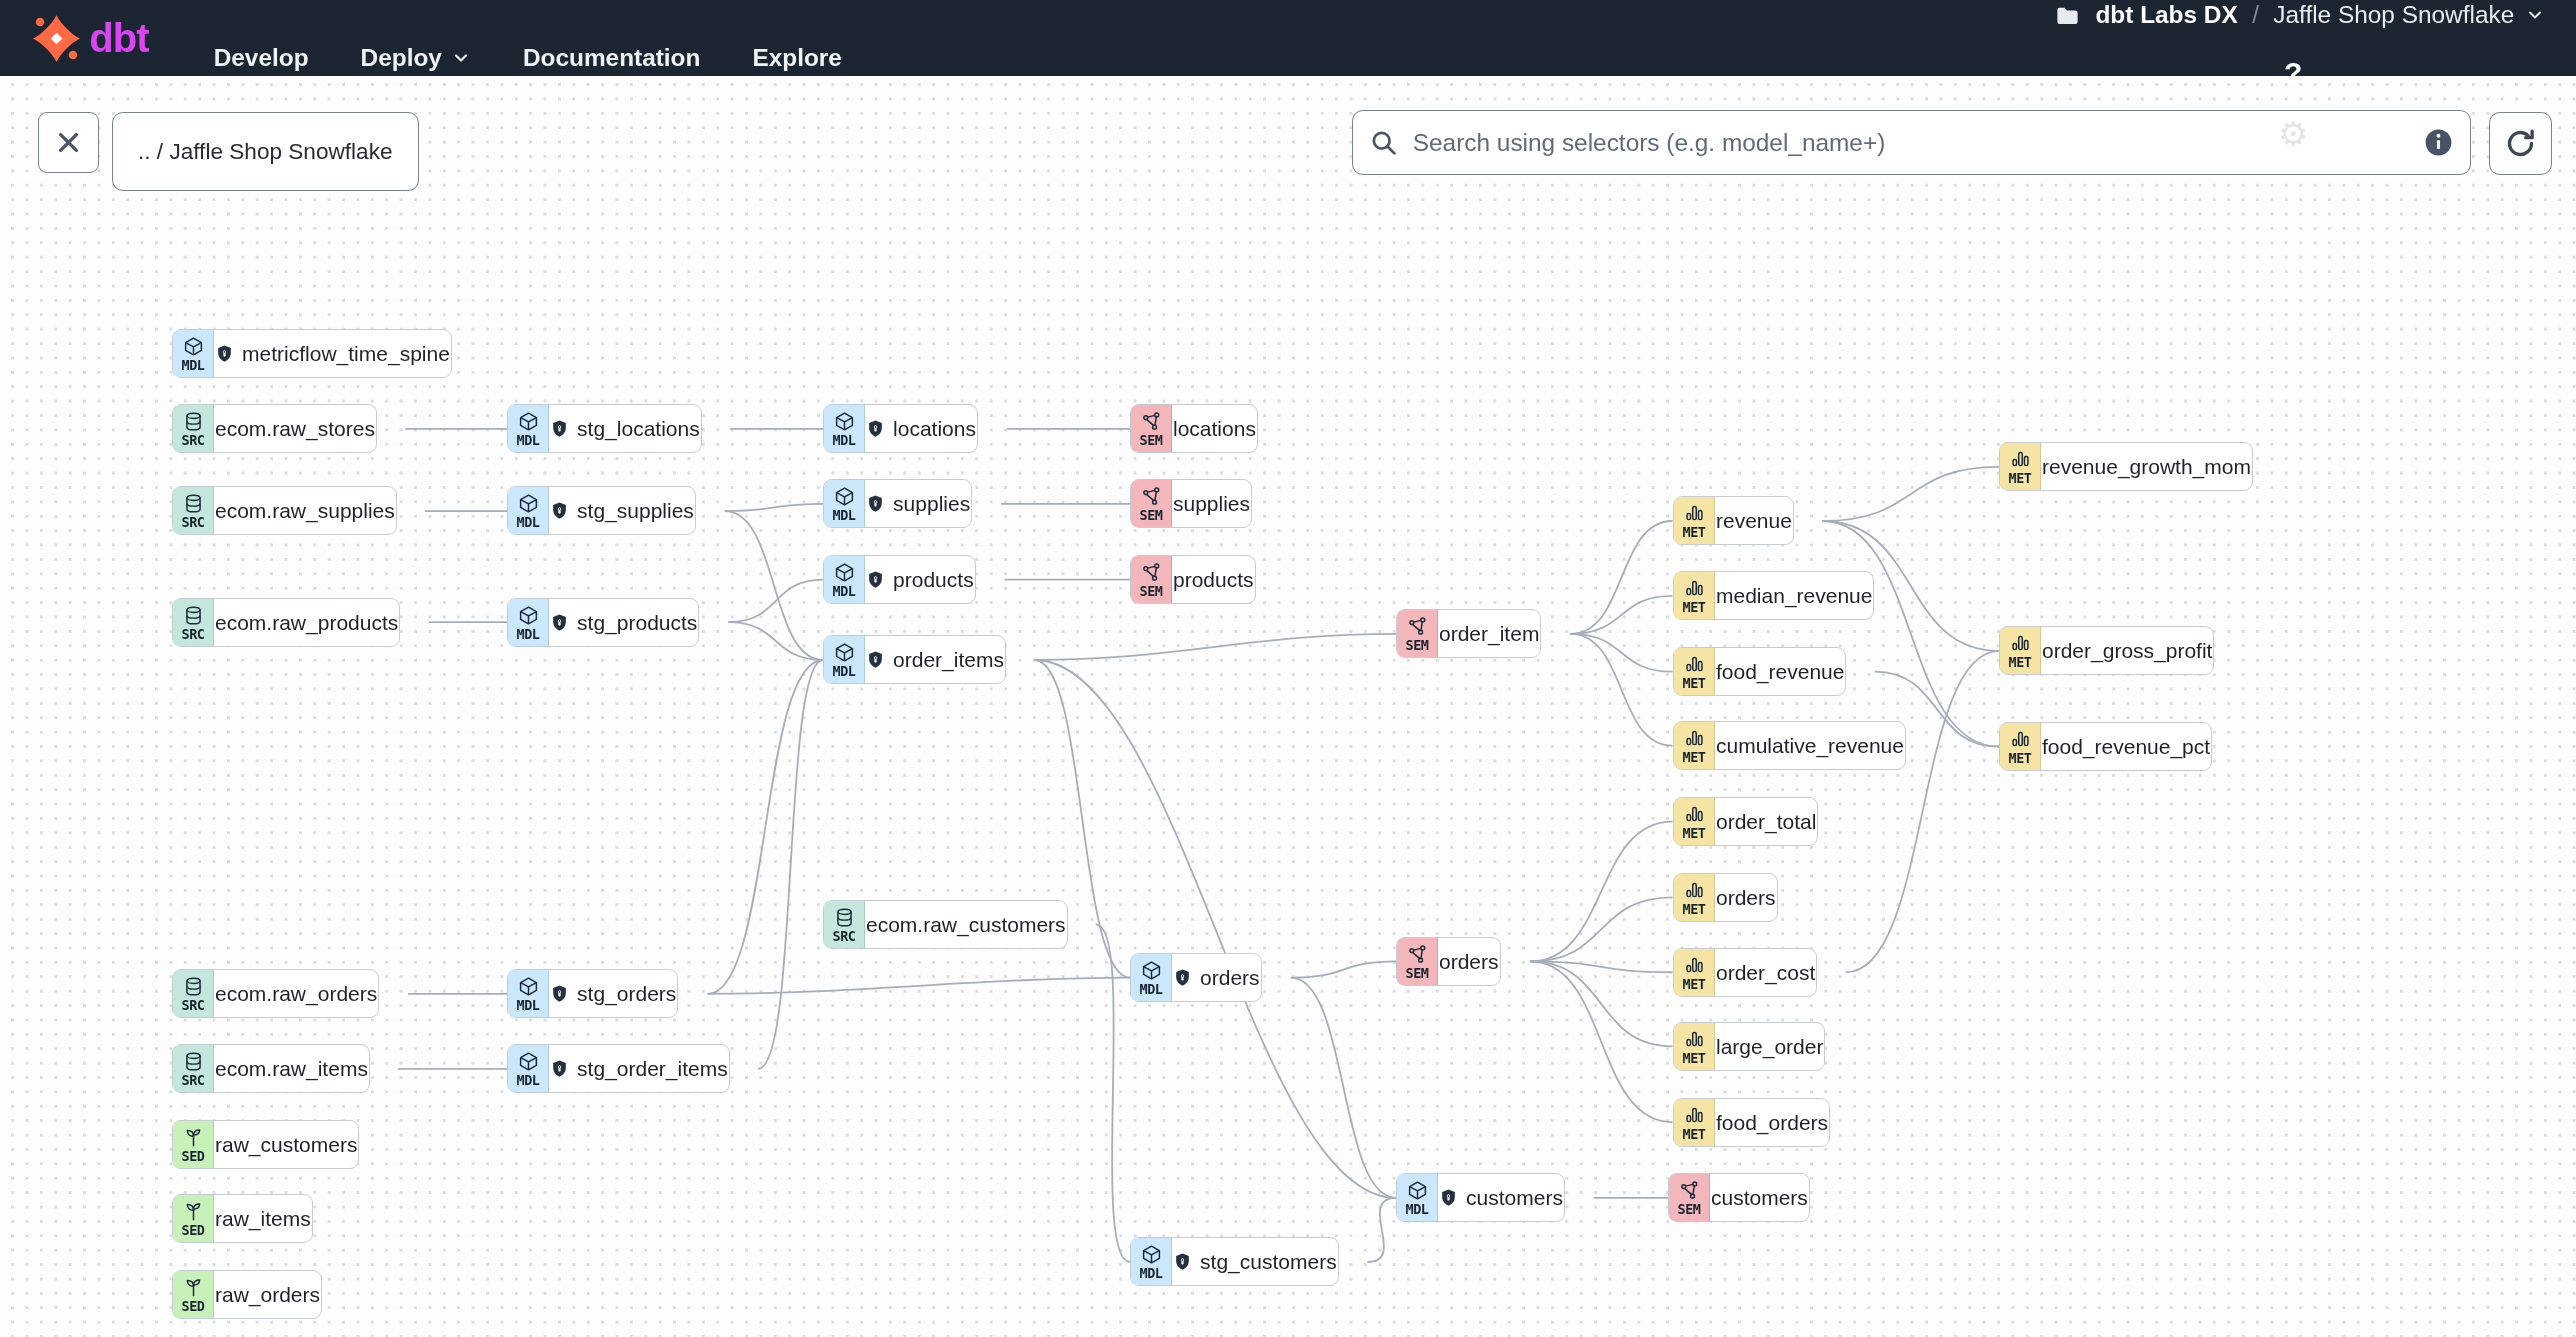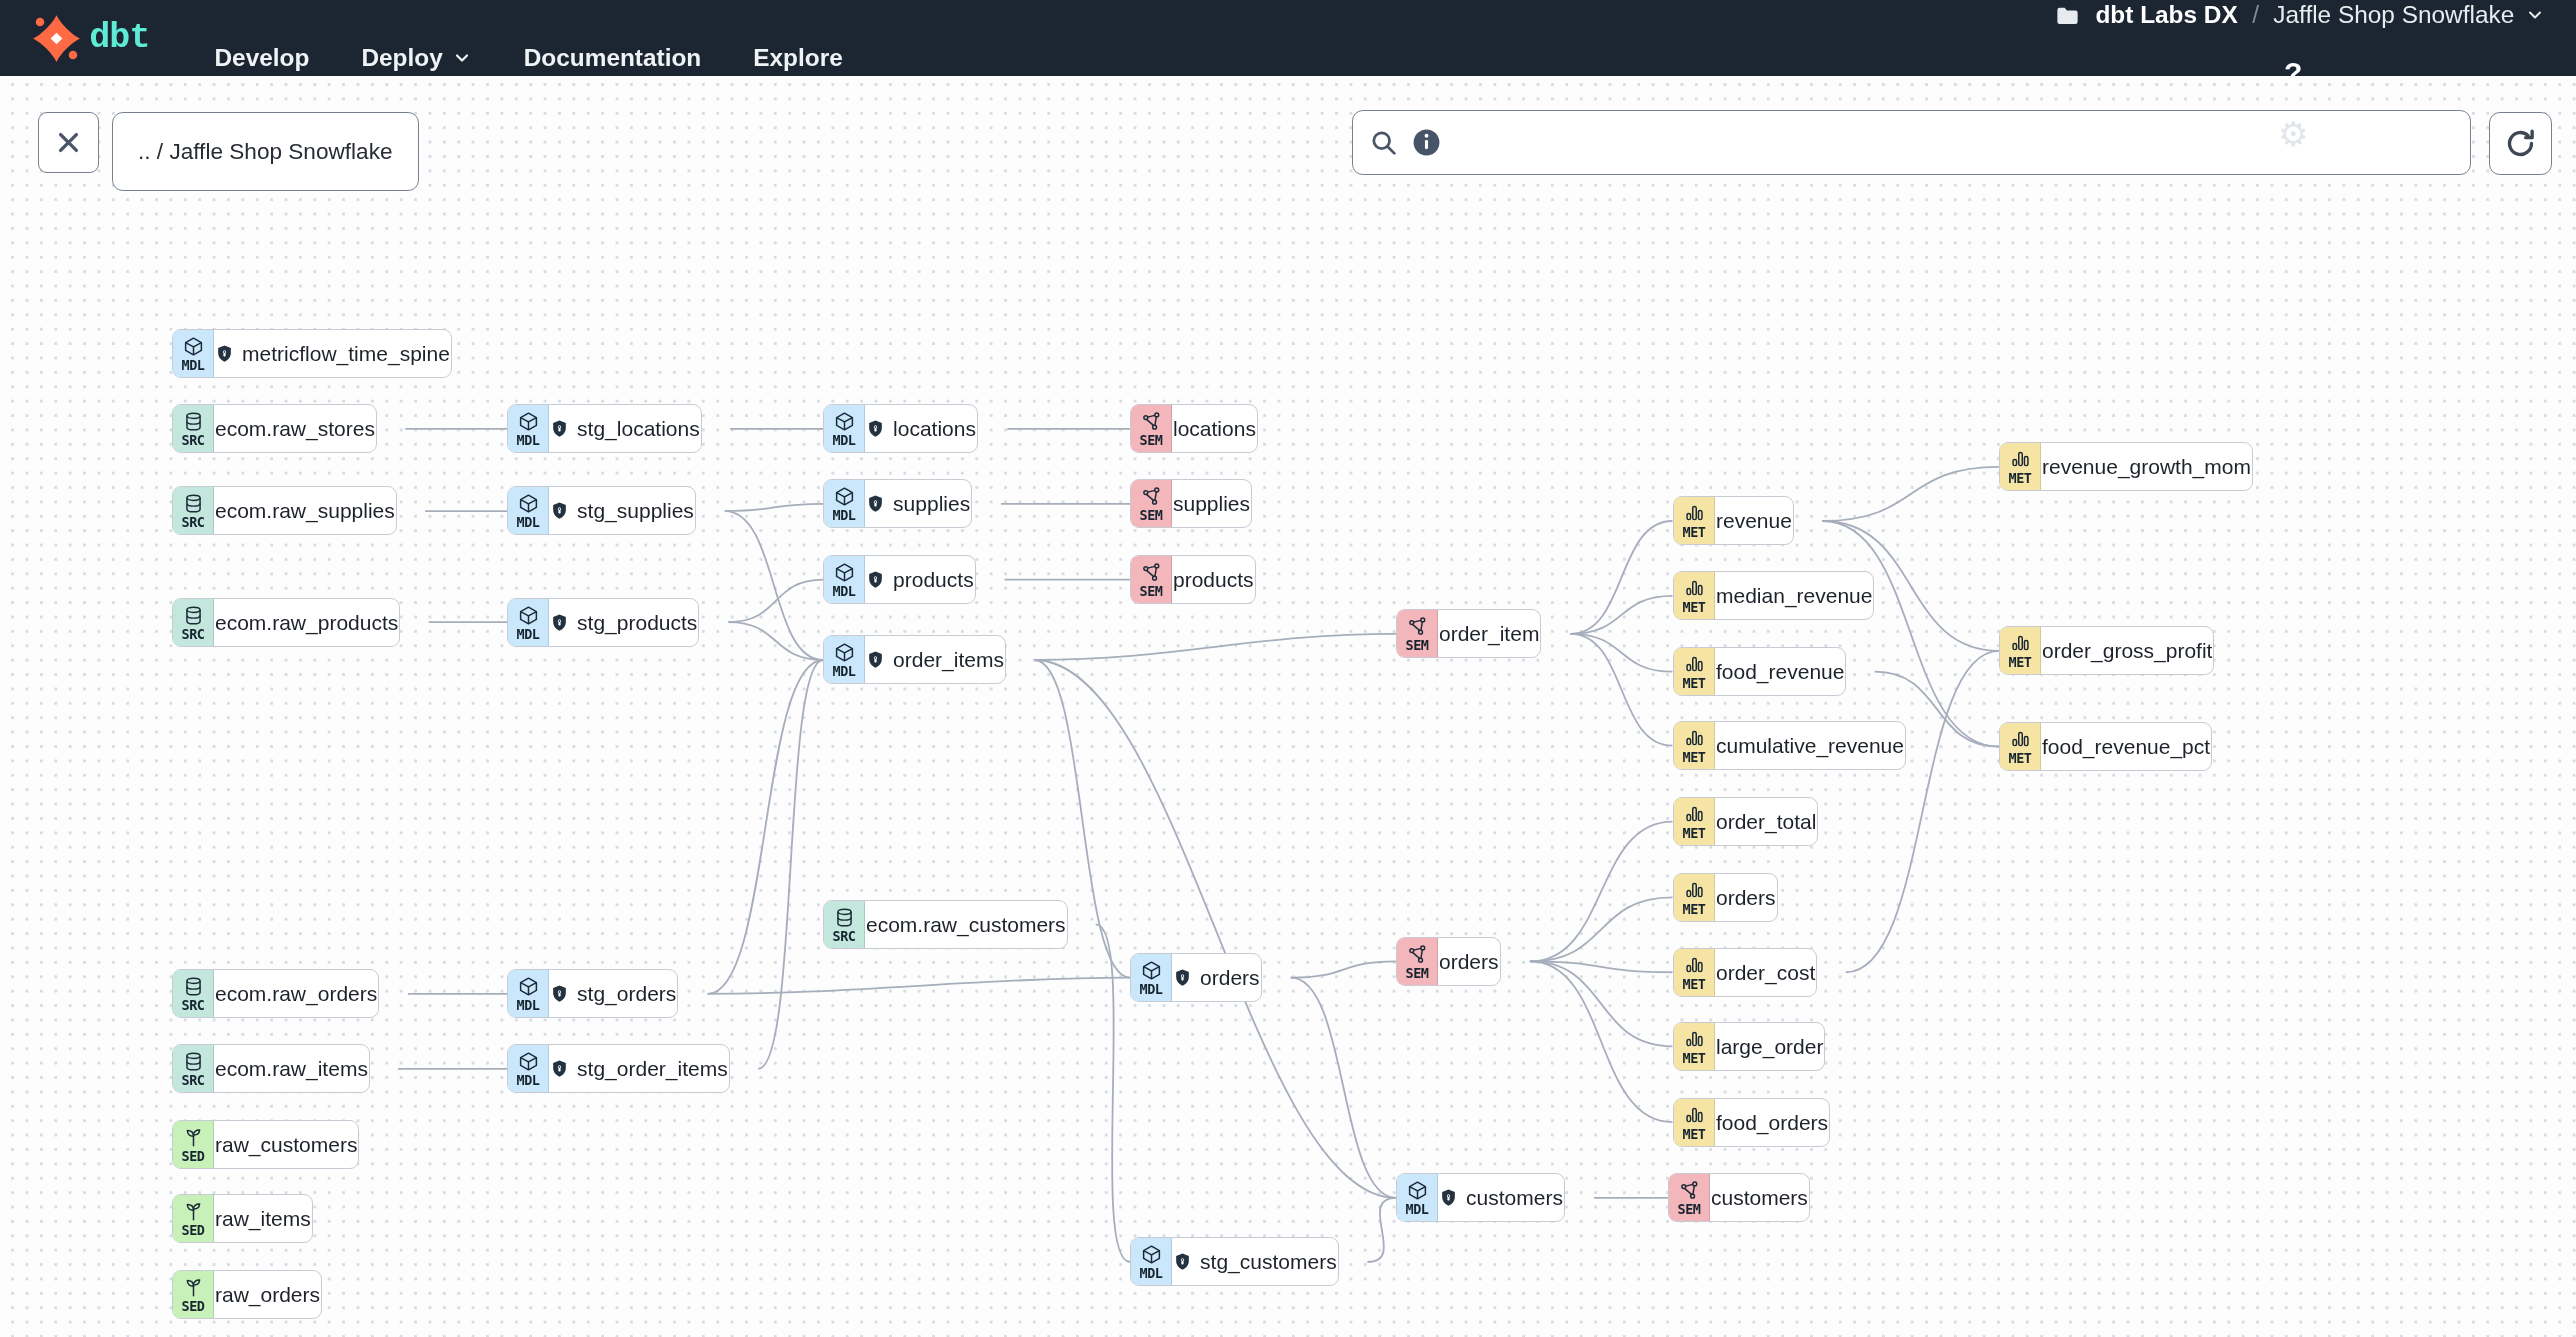--- a/index.html
+++ b/index.html
@@ -38,21 +38,21 @@
   }
   .shield{display:flex;}
   .shield svg{width:19px;height:19px;}
   
   .navbar{
     position:absolute;top:0;left:0;right:0;height:76px;background:#1b2632;
     display:flex;align-items:center;padding:0 31px;box-sizing:border-box;z-index:20;
   }
   .logo{display:flex;align-items:center;gap:7.2px;margin-right:65px;cursor:pointer;}
   .logo svg{width:51px;height:51px;}
-  .logo-text{color:#5eead4;font-size:35px;font-weight:700;letter-spacing:-0.9px;line-height:1;font-family:Liberation Mono, monospace;}
+  .logo-text{color:#d946ef;font-size:40px;font-weight:700;letter-spacing:-0.9px;line-height:1;}
   .nav-items{display:flex;gap:52px;}
   .nav-item{display:flex;align-items:center;gap:9px;color:#f0f3f5;font-size:24.4px;font-weight:700;cursor:pointer;margin-top:40px;}
   .nav-item svg{width:20px;height:20px;}
   .nav-right{margin-left:auto;display:flex;align-items:center;gap:27px;flex-direction:column;}
   .cli-btn{
     background:#3b8781;color:#fff;font-size:22.6px;font-weight:700;
     padding:11.7px 21.7px;border-radius:7.2px;border:none;cursor:pointer;
     font-family:"Liberation Sans",sans-serif;white-space:nowrap;
   }
   .acct{display:flex;align-items:center;gap:14.4px;font-size:24.4px;color:#fff;margin-left:12.6px;}
@@ -897,20 +897,21 @@
       <line x1="5" y1="5" x2="19" y2="19"></line>
       <line x1="19" y1="5" x2="5" y2="19"></line>
     </svg>
 </div>
 <div class="crumb">.. / Jaffle Shop Snowflake</div>
 <div class="search">
   <svg width="29" height="29" viewBox="0 0 24 24" fill="none" stroke="#4a5568" stroke-width="2.3" stroke-linecap="round">
       <circle cx="10.5" cy="10.5" r="6.5"></circle>
       <line x1="15.5" y1="15.5" x2="21" y2="21"></line>
     </svg>
+  <input type="text" value="" placeholder="Search using selectors (e.g. model_name+)" style="">
   <span class="info-badge">
     <svg width="31" height="31" viewBox="0 0 24 24">
         <circle cx="12" cy="12" r="10" fill="#475467"></circle>
         <rect x="10.8" y="10" width="2.4" height="7" rx="1" fill="#fff"></rect>
         <circle cx="12" cy="6.8" r="1.5" fill="#fff"></circle>
       </svg>
   </span>
 </div>
 <div class="btn-square refresh-btn">
   <svg width="31" height="31" viewBox="0 0 24 24" fill="none" stroke="#3f4754" stroke-width="2.6" stroke-linecap="round" stroke-linejoin="round">

